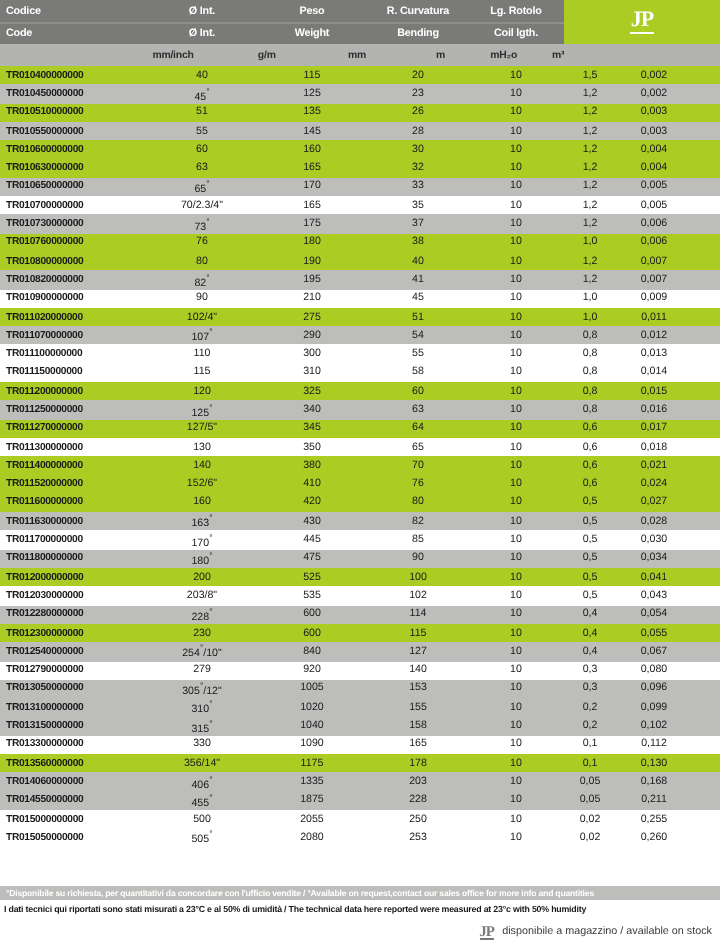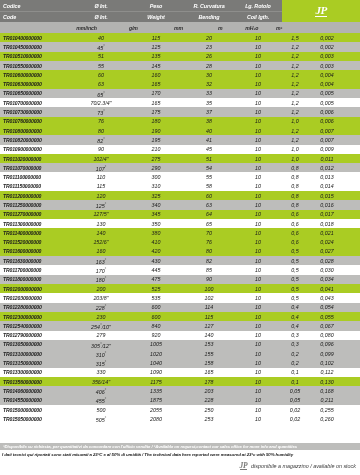--- a/index.html
+++ b/index.html
@@ -2,21 +2,21 @@
 <html><head>
 <meta charset="utf-8">
 <style>
   * { box-sizing: border-box; margin: 0; padding: 0; }
   html, body {
     width: 360px; height: 475px;
     background: #ffffff;
     font-family: "Liberation Sans", sans-serif;
     overflow: hidden;
   }
-  .sheet { width: 360px; height: 475px; position: relative; font-style: italic; }
+  .sheet { width: 360px; height: 475px; position: relative; }
 
   
   .thead { width: 360px; }
   .hrow {
     display: flex; width: 360px; height: 11px;
     background: #7a7a78; color: #ffffff;
     font-weight: bold; font-size: 5.4px; letter-spacing: -0.1px;
     align-items: center;
   }
   .hrow.second { border-top: 0.5px solid #8e8e8c; }

